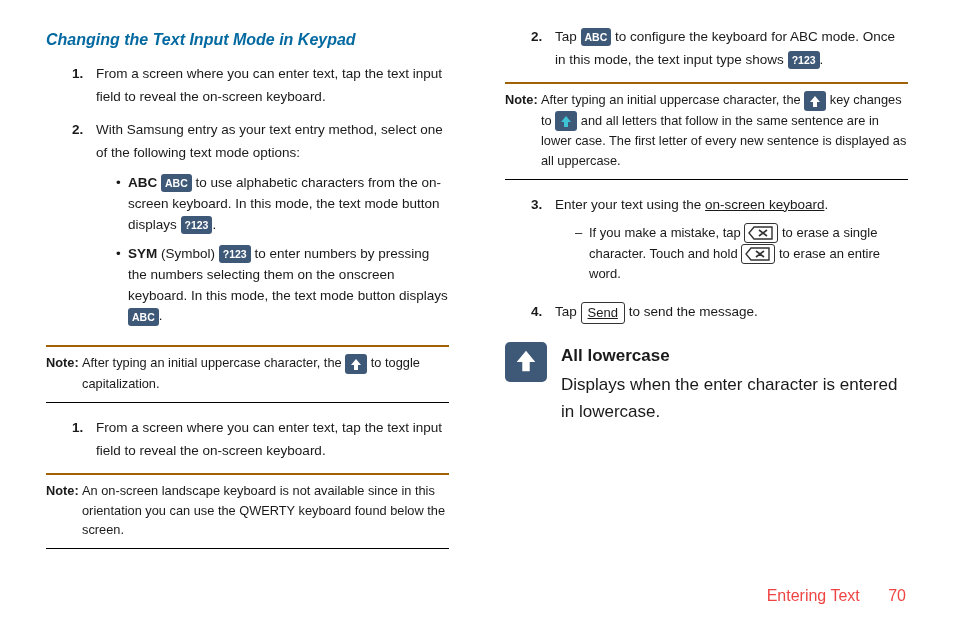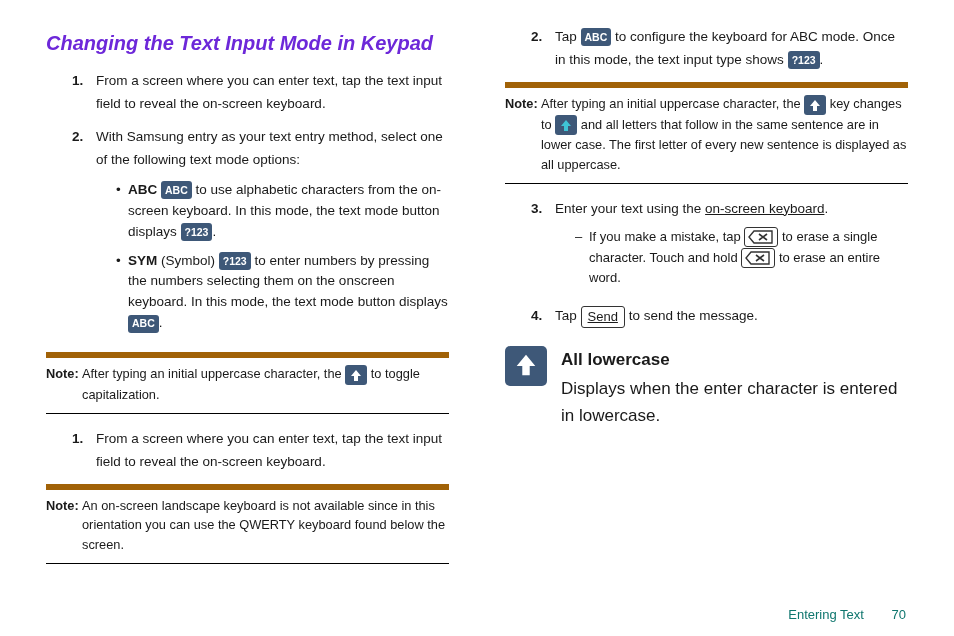--- a/index.html
+++ b/index.html
@@ -19,24 +19,24 @@
   }
   .col {
     flex: 1;
     padding: 0 20px;
     font-size: 13.5px;
     line-height: 1.7;
   }
   .col-left { padding-left: 10px; padding-right: 28px; }
   .col-right { padding-left: 28px; padding-right: 10px; }
   .section-title {
-    color: #6d28d9;
+    color: #0369a1;
     font-weight: bold;
     font-style: italic;
-    font-size: 20px;
+    font-size: 16px;
     margin-top: 6px;
     margin-bottom: 10px;
   }
   .ol-item {
     display: flex;
     margin-bottom: 10px;
     padding-left: 26px;
   }
   .ol-num {
     font-weight: bold;
@@ -62,21 +62,21 @@
     padding-left: 20px;
     margin-bottom: 6px;
     font-family: "Arial Narrow", Arial, sans-serif;
     font-stretch: condensed;
     font-size: 13px;
     line-height: 1.6;
   }
   .dash-mark { min-width: 14px; flex-shrink: 0; }
   .dash-body { flex: 1; }
   .note-block {
-    border-top: 6px solid #a16207;
+    border-top: 2px solid #a16207;
     border-bottom: 1px solid #000;
     padding: 6px 0 8px 0;
     margin: 8px 0 14px 0;
     font-family: "Arial Narrow", Arial, sans-serif;
     font-stretch: condensed;
     font-size: 12.8px;
     line-height: 1.55;
   }
   .note-block .nlabel { font-weight: bold; }
   .note-flex { display: flex; }
@@ -152,24 +152,24 @@
   .bold { font-weight: bold; }
   .info-row {
     display: flex;
     gap: 14px;
     margin-bottom: 10px;
   }
   .info-row .info-body { flex: 1; font-size: 17px; line-height: 1.6; }
   .info-row .info-title { font-weight: bold; display: block; margin-bottom: 2px; }
   .footer {
     position: absolute;
-    bottom: 14px;
+    bottom: 31px;
     right: 48px;
-    font-size: 13px;
-    color: #0f766e;
+    font-size: 16px;
+    color: #ef4444;
   }
   .footer .section { margin-right: 24px; }
   .u { text-decoration: underline; }
 </style>
 </head>
 <body>
 
 <div class="page">
 
   <div class="col col-left">

